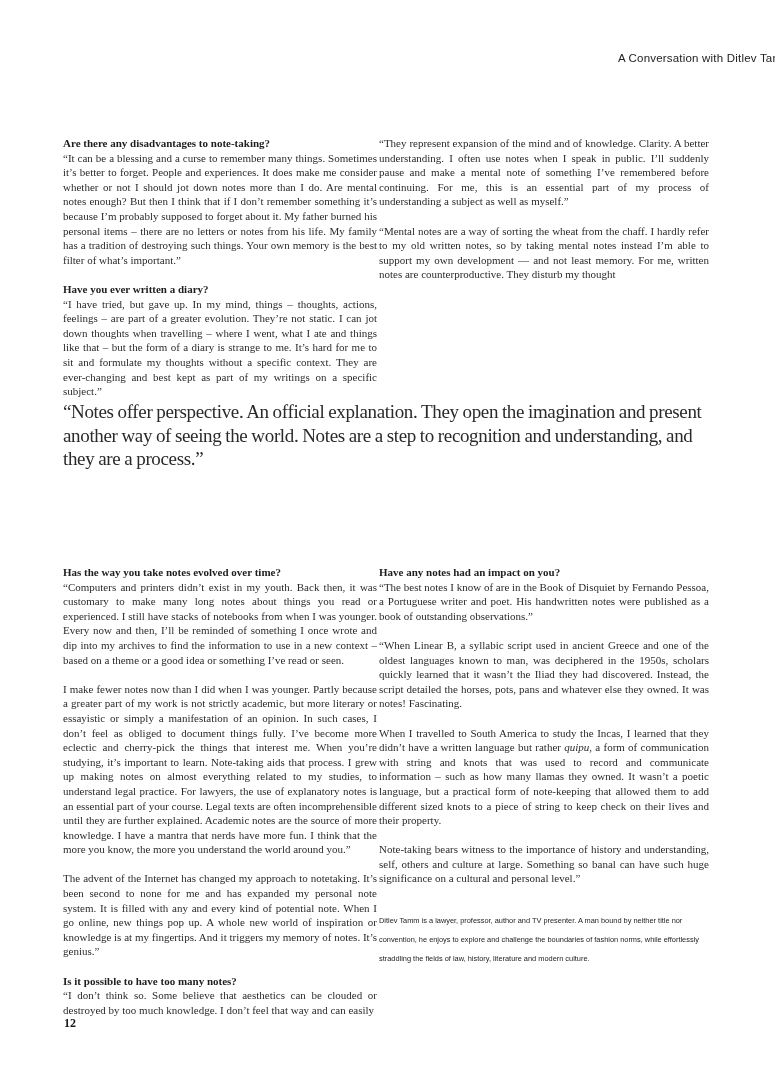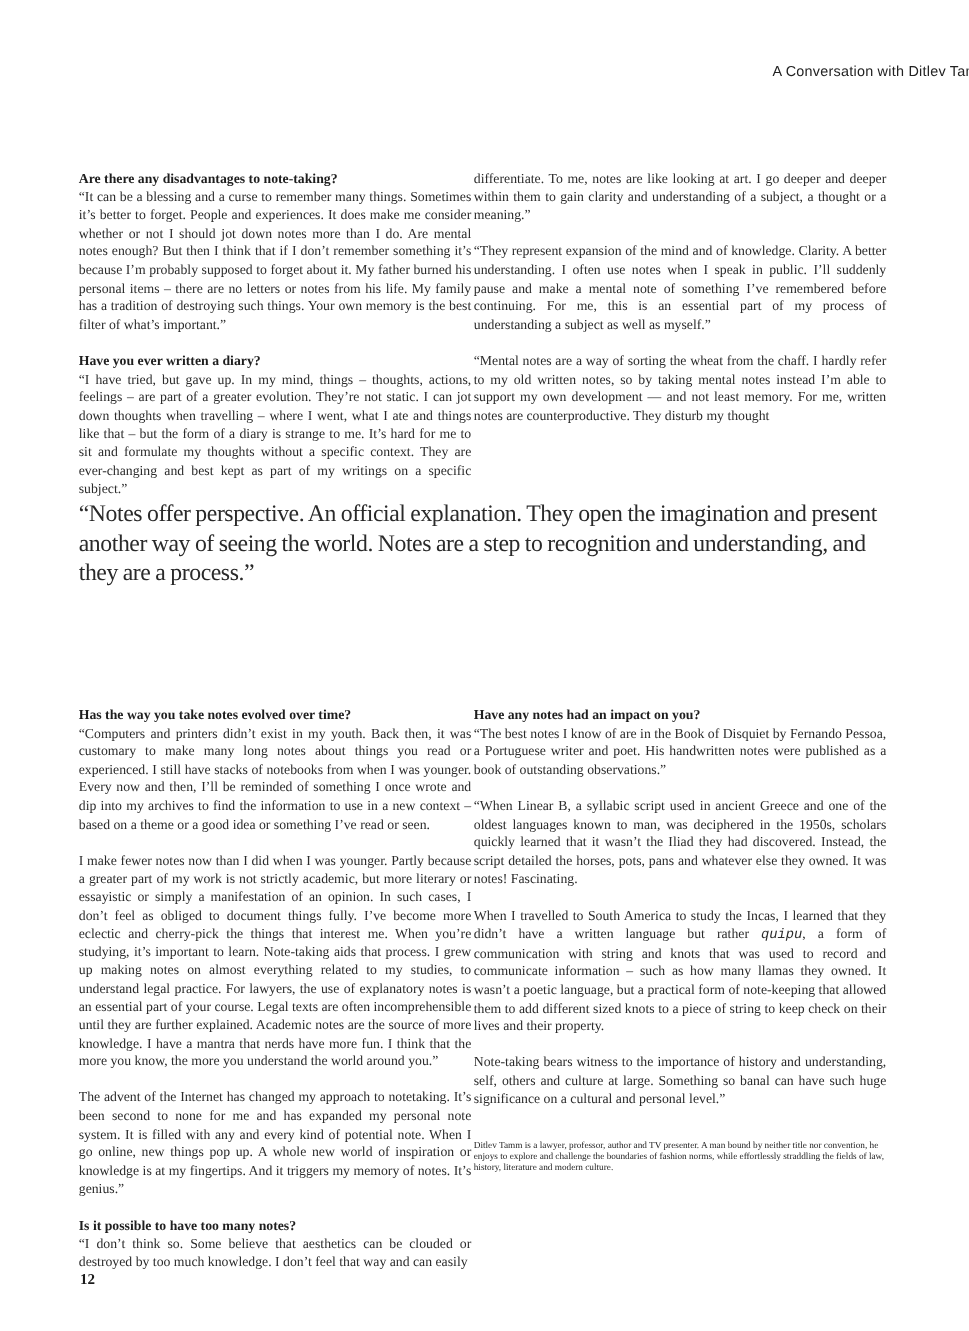--- a/index.html
+++ b/index.html
@@ -22,48 +22,47 @@
   .p { margin: 0 0 14.6px 0; }
   .block { margin-bottom: 14.6px; }
   .block .p { margin-bottom: 0; }
   .pull-quote {
     position: absolute; left: 63px; top: 400px; width: 660px;
     font-family: "Liberation Serif", serif; font-size: 19px; line-height: 23.5px; color: #2a2a2a;
     letter-spacing: -0.35px; word-spacing: -0.5px;
   }
   .bio {
     position: absolute; left: 379px; top: 911px; width: 330px;
-    font-family: Liberation Serif, serif; font-size: 7.4px; line-height: 9px; color: #222; text-align: left;
+    font-family: Liberation Sans, sans-serif; font-size: 7.4px; line-height: 19px; color: #222; text-align: left;
   }
   .page-number {
     position: absolute; left: 64px; top: 1016px;
     font-family: Liberation Serif, serif; font-weight: bold; font-size: 12px; color: #1a1a1a;
   }
-  em { font-style: italic; font-family: Liberation Mono, monospace; }
+  em { font-style: italic; }
 </style>
 </head>
 <body>
 
 <div class="running-head">
   <span>A Conversation with Ditlev Tamm</span>
 </div>
 
 <div class="col col-left top">
   <div class="block">
     <p class="q">Are there any disadvantages to note-taking?</p>
     <p class="p">“It can be a blessing and a curse to remember many things. Sometimes it’s better to forget. People and experiences. It does make me consider whether or not I should jot down notes more than I do. Are mental notes enough? But then I think that if I don’t remember something it’s because I’m probably supposed to forget about it. My father burned his personal items – there are no letters or notes from his life. My family has a tradition of destroying such things. Your own memory is the best filter of what’s important.”</p>
   </div>
   <div class="block">
     <p class="q">Have you ever written a diary?</p>
     <p class="p">“I have tried, but gave up. In my mind, things – thoughts, actions, feelings – are part of a greater evolution. They’re not static. I can jot down thoughts when travelling – where I went, what I ate and things like that – but the form of a diary is strange to me. It’s hard for me to sit and formulate my thoughts without a specific context. They are ever-changing and best kept as part of my writings on a specific subject.”</p>
   </div>
 </div>
 
 <div class="col col-right top">
-  <p class="p">differentiate. To me, notes are like looking at art. I go deeper and deeper within them to gain clarity and understanding of a subject, a thought or a meaning.”</p>
   <div class="block">
     <p class="p">“They represent expansion of the mind and of knowledge. Clarity. A better understanding. I often use notes when I speak in public. I’ll suddenly pause and make a mental note of something I’ve remembered before continuing. For me, this is an essential part of my process of understanding a subject as well as myself.”</p>
   </div>
   <div class="block">
     <p class="p">“Mental notes are a way of sorting the wheat from the chaff. I hardly refer to my old written notes, so by taking mental notes instead I’m able to support my own development — and not least memory. For me, written notes are counterproductive. They disturb my thought</p>
   </div>
 </div>
 
 <div class="pull-quote">“Notes offer perspective. An official explanation. They open the imagination and present another way of seeing the world. Notes are a step to recognition and understanding, and they are a process.”</div>
 

